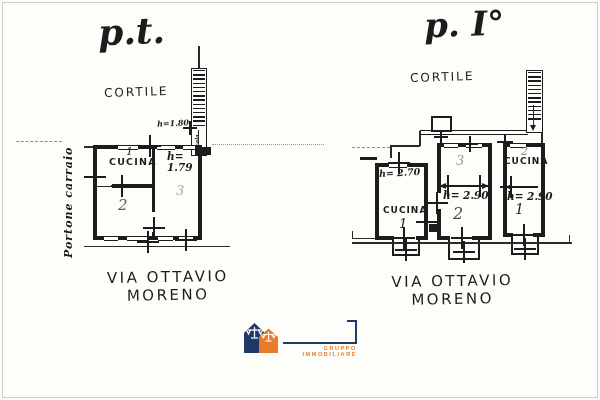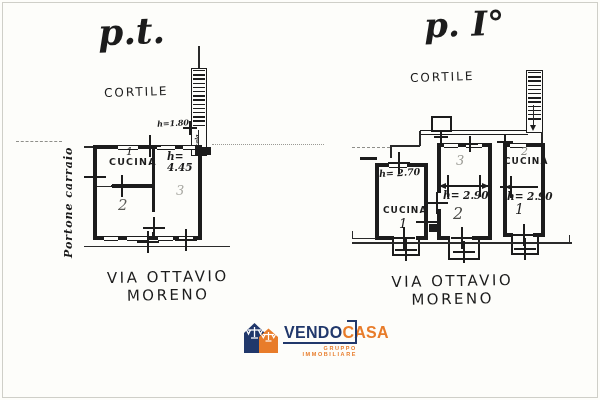--- a/index.html
+++ b/index.html
@@ -71,21 +71,21 @@
   <div class="winh" style="left:157px;top:144.5px;width:18px;"></div>
   <div class="winh" style="left:183px;top:144.5px;width:12px;"></div>
   <div class="winh" style="left:104px;top:235.5px;width:14px;"></div>
   <div class="winh" style="left:127px;top:235.5px;width:20px;"></div>
   <div class="winh" style="left:158px;top:235.5px;width:15px;"></div>
   <div class="winh" style="left:179px;top:235.5px;width:14px;"></div>
   <div class="thin" style="left:84px;top:246px;width:146px;height:1.2px;"></div>
 
   <div class="abs hand-num" style="left:126px;top:145px;font-size:11px;">1</div>
   <div class="abs hand-caps" style="left:109px;top:156px;font-size:9.5px;letter-spacing:1.2px;font-weight:bold;">CUCINA</div>
-  <div class="abs hand-small" style="left:167px;top:151px;width:31px;font-size:10.5px;line-height:11px;">h= 4.45</div>
+  <div class="abs hand-small" style="left:167px;top:151px;width:31px;font-size:10.5px;line-height:11px;">h= 1.79</div>
   <div class="abs hand-num" style="left:176px;top:183px;font-size:13px;color:#a8a8a2;">3</div>
   <div class="abs hand-num" style="left:118px;top:196px;font-size:15px;color:#5a5a56;">2</div>
 
   <div class="cross" style="left:84px;top:166px;width:22px;height:22px;"></div>
   <div class="cross" style="left:139px;top:135px;width:22px;height:22px;"></div>
   <div class="cross" style="left:111px;top:175px;width:22px;height:22px;"></div>
   <div class="cross" style="left:143px;top:217px;width:22px;height:22px;"></div>
   <div class="cross" style="left:137px;top:231px;width:22px;height:22px;"></div>
   <div class="cross" style="left:175px;top:229px;width:22px;height:22px;"></div>
   <div class="cross" style="left:183px;top:121px;width:14px;height:14px;"></div>
@@ -186,20 +186,17 @@
     </g>
     <path d="M17,17 L26.5,8.5 L36,17 V33 H17 Z" fill="#e87c2a"></path>
     <g stroke="#fff" stroke-width="1.2" fill="none">
       <path d="M26.5,12 V20"></path>
         <path d="M21,14.5 H32"></path>
       <path d="M19.5,14.5 L21.3,17.8 L23.1,14.5"></path>
         <path d="M29.9,14.5 L31.7,17.8 L33.5,14.5"></path>
       <path d="M23.5,21 H29.5"></path>
     </g>
   </svg>
-  <div class="abs brand" style="left:284px;top:324px;white-space:nowrap;">
-    <span class="navy">VENDO</span><span class="orange">CASA</span>
-  </div>
   <div class="abs" style="left:347px;top:320px;width:10px;height:2px;background:#21386b;"></div>
   <div class="abs" style="left:355px;top:320px;width:2px;height:23px;background:#21386b;"></div>
   <div class="abs" style="left:283px;top:342px;width:74px;height:1.6px;background:#21386b;"></div>
   <div class="abs orange" style="left:281px;top:345px;width:76px;text-align:right;font-size:5.5px;font-weight:bold;letter-spacing:1.6px;">GRUPPO IMMOBILIARE</div>
 </div>
 
 </body></html>

